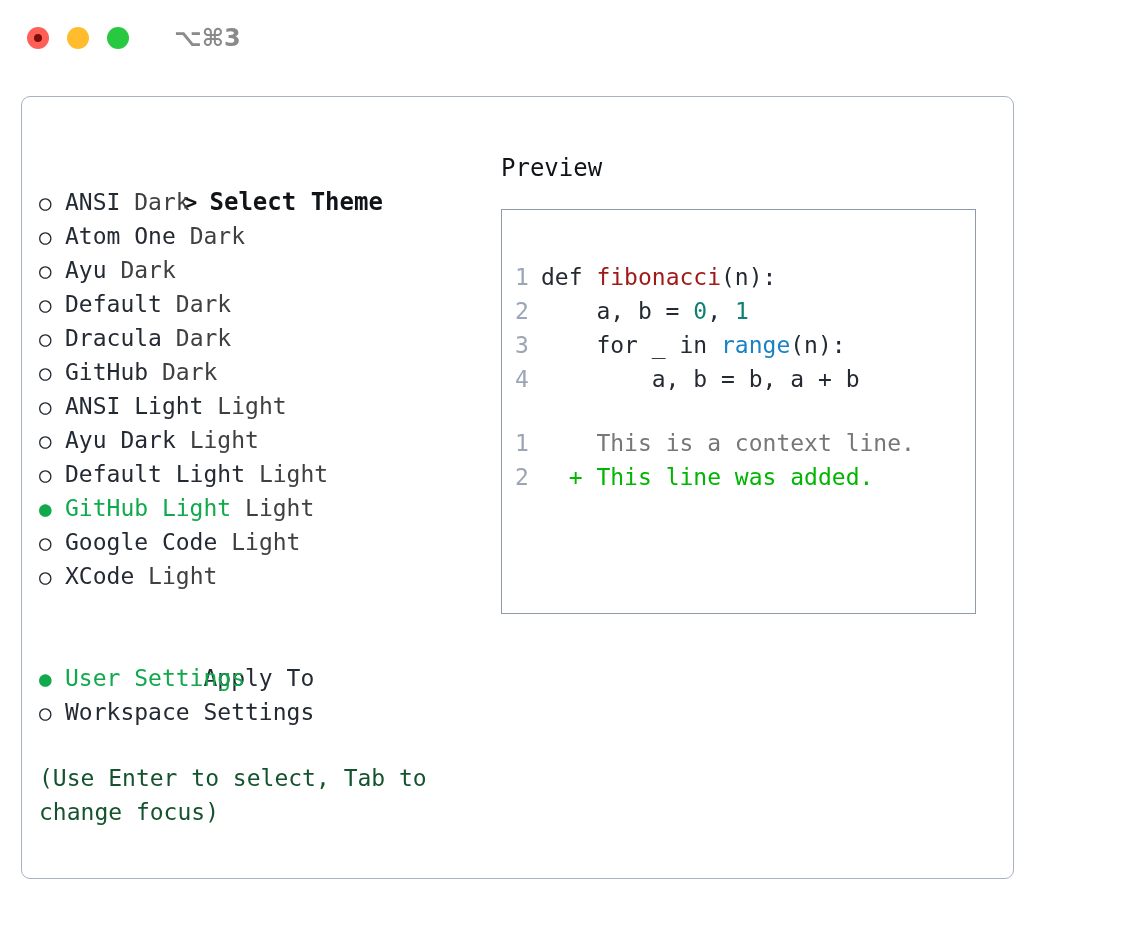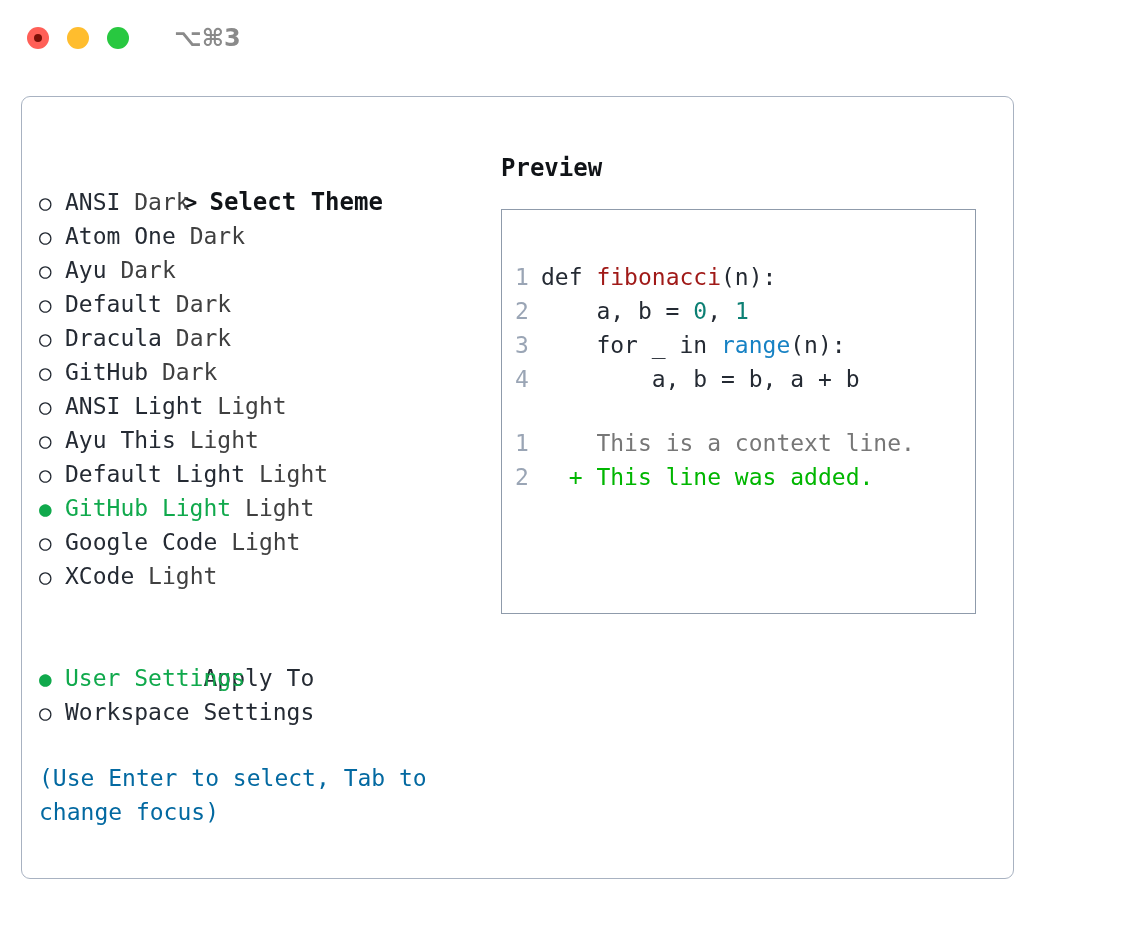--- a/index.html
+++ b/index.html
@@ -134,35 +134,35 @@
     font-size: 23px;
     color: #242a33;
     white-space: pre;
   }
   .apply-header .marker { display: inline-block; width: 26px; }
 
   .hint {
     margin-top: 32px;
     font-size: 23px;
     line-height: 34px;
-    color: #0369a1;
+    color: #14532d;
     width: 400px;
     white-space: pre-wrap;
   }
 
   
   .right-col {
     position: absolute;
     left: 479px;
     top: 54px;
     width: 490px;
   }
   .preview-title {
     font-size: 24px;
-    font-weight: bold;
+    font-weight: normal;
     color: #101317;
     line-height: 34px;
     height: 34px;
   }
   .preview-box {
     margin-top: 24px;
     width: 475px;
     height: 405px;
     border: 1.5px solid #8f9bab;
     box-sizing: border-box;
@@ -220,21 +220,21 @@
         </div>
 
         <div id="theme-items">
             <div class="row"><span class="marker">○</span><span class="name">ANSI</span> <span class="badge">Dark</span></div>
             <div class="row"><span class="marker">○</span><span class="name">Atom One</span> <span class="badge">Dark</span></div>
             <div class="row"><span class="marker">○</span><span class="name">Ayu</span> <span class="badge">Dark</span></div>
             <div class="row"><span class="marker">○</span><span class="name">Default</span> <span class="badge">Dark</span></div>
             <div class="row"><span class="marker">○</span><span class="name">Dracula</span> <span class="badge">Dark</span></div>
             <div class="row"><span class="marker">○</span><span class="name">GitHub</span> <span class="badge">Dark</span></div>
             <div class="row"><span class="marker">○</span><span class="name">ANSI Light</span> <span class="badge">Light</span></div>
-            <div class="row"><span class="marker">○</span><span class="name">Ayu This</span> <span class="badge">Light</span></div>
+            <div class="row"><span class="marker">○</span><span class="name">Ayu Dark</span> <span class="badge">Light</span></div>
             <div class="row"><span class="marker">○</span><span class="name">Default Light</span> <span class="badge">Light</span></div>
             <div class="row selected"><span class="marker">●</span><span class="name">GitHub Light</span> <span class="badge">Light</span></div>
             <div class="row"><span class="marker">○</span><span class="name">Google Code</span> <span class="badge">Light</span></div>
             <div class="row"><span class="marker">○</span><span class="name">XCode</span> <span class="badge">Light</span></div>
           </div>
 
         <div class="spacer"></div>
 
         <div class="apply-header">
           <span class="marker"> </span><span>Apply To</span>

